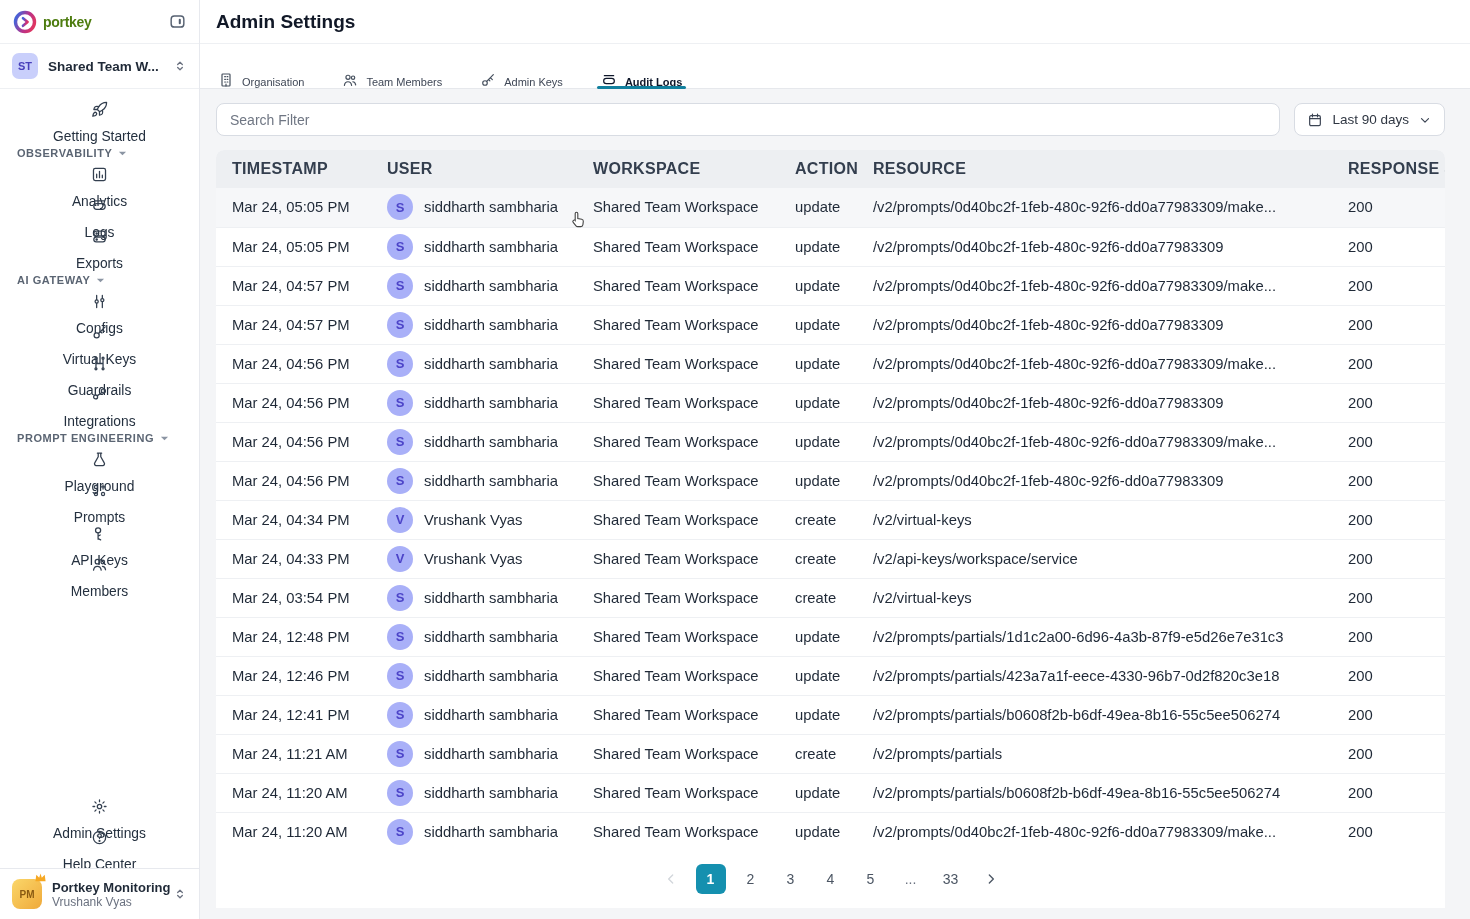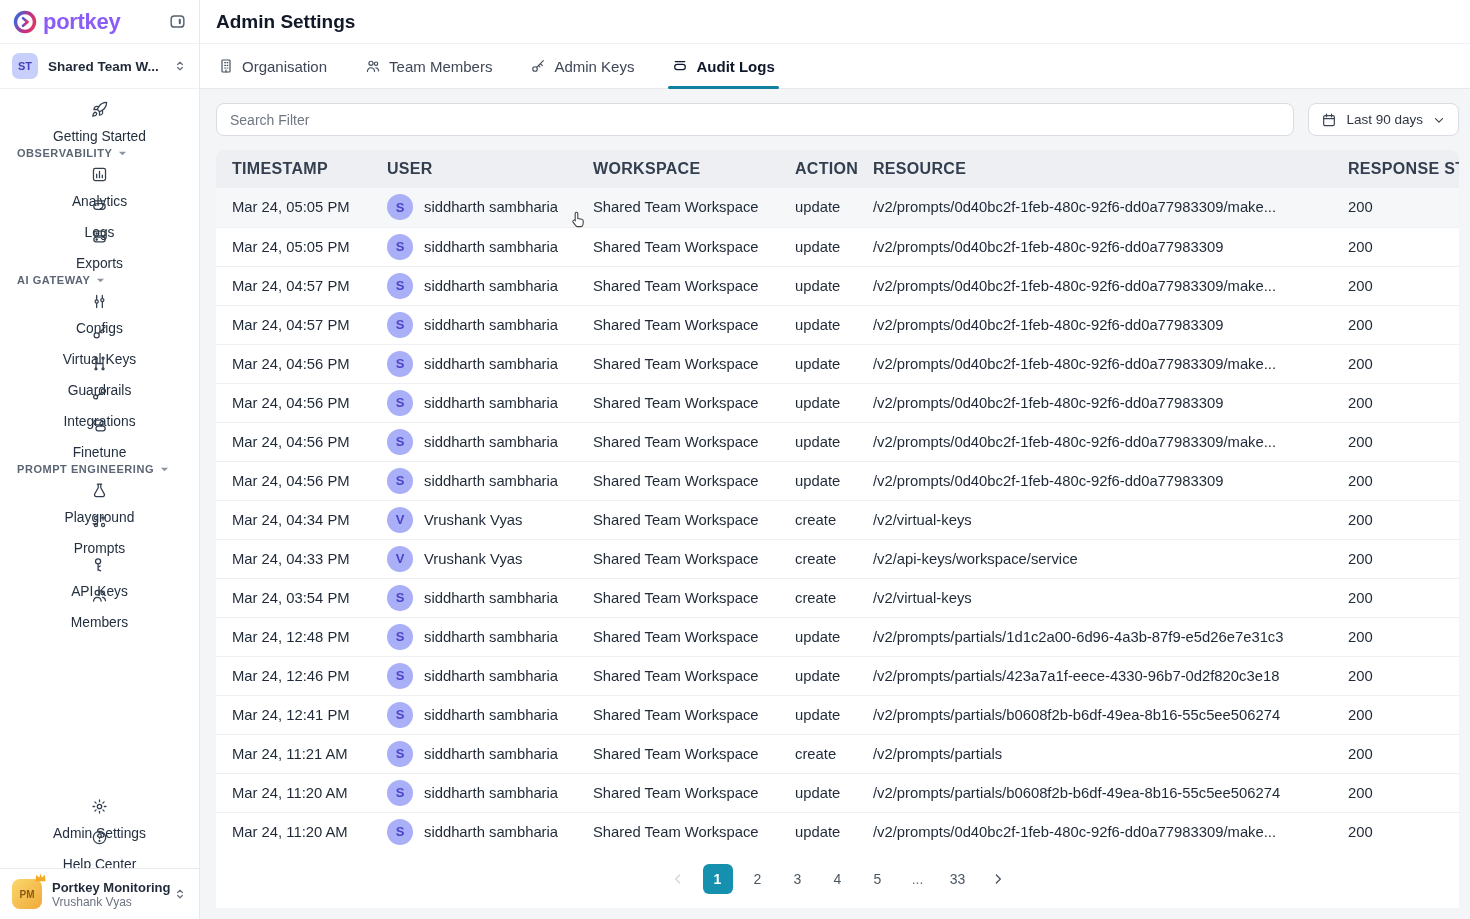--- a/index.html
+++ b/index.html
@@ -4,21 +4,21 @@
 <style>
   * { margin:0; padding:0; box-sizing:border-box; }
   html,body { width:1470px; height:919px; overflow:hidden; }
   body { font-family:"Liberation Sans", sans-serif; background:#fff; color:#1f2937; position:relative; }
   .app { display:flex; width:1470px; height:919px; }
 
   
   .sidebar { width:200px; min-width:200px; background:#fff; border-right:1px solid #e7e9ee; display:flex; flex-direction:column; }
   .logo-row { height:44px; padding:0 12px 0 13px; display:flex; align-items:center; justify-content:space-between; border-bottom:1px solid #eef0f3; }
   .logo { display:flex; align-items:center; gap:6px; cursor:pointer; }
-  .wordmark { font-size:22px; font-weight:800; color:#8b5cf6; letter-spacing:-0.3px; }
+  .wordmark { font-size:14px; font-weight:800; color:#4d7c0f; letter-spacing:-0.3px; }
   .icon-btn { background:none; border:none; color:#556070; display:flex; align-items:center; cursor:pointer; }
   .ws-row { height:45px; padding:0 12px; display:flex; align-items:center; gap:10px; border-bottom:1px solid #eef0f3; cursor:pointer; }
   .ws-avatar { width:26px; height:26px; border-radius:7px; background:#c9cffb; color:#4840bb; font-size:11px; font-weight:700; display:flex; align-items:center; justify-content:center; }
   .ws-name { font-size:13.5px; font-weight:600; color:#1f2937; flex:1; white-space:nowrap; overflow:hidden; }
   .nav { flex:1; display:flex; flex-direction:column; padding:12px 8px 8px; overflow:hidden; }
   .nav-item { display:flex; align-items:center; gap:11px; height:31px; padding:0 9px; border-radius:6px; font-size:13.8px; font-weight:500; color:#24303f; cursor:pointer; white-space:nowrap;flex-direction:column; }
   .nav-item svg { color:#333f4f; flex:none; }
   .section-label { display:flex; align-items:center; gap:6px; padding:15px 9px 7px; font-size:11px; font-weight:700; letter-spacing:.05em; color:#5b6573; cursor:pointer; }
   .section-label svg { color:#8b95a3; }
   .nav-gap { height:12px; }
@@ -28,27 +28,27 @@
   .crown { position:absolute; top:-7px; right:-5px; }
   .org-text { flex:1; min-width:0; }
   .org-name { font-size:13px; font-weight:600; color:#1f2937; white-space:nowrap; }
   .org-user { font-size:12px; color:#6b7280; white-space:nowrap; }
 
   
   .main { flex:1; display:flex; flex-direction:column; min-width:0; }
   .page-header { height:44px; display:flex; align-items:center; padding:0 16px; border-bottom:1px solid #eef0f3; background:#fff; }
   .page-title { font-size:19px; font-weight:600; color:#111827; }
   .tabbar { height:45px; display:flex; align-items:center; gap:38px; padding:0 18px; border-bottom:1px solid #e6e8ec; background:#fff; }
-  .tab { position:relative; height:100%; display:flex; align-items:center; gap:8px; font-size:15px; color:#3f4756; cursor:pointer; }
+  .tab { position:relative; height:100%; display:flex; align-items:flex-end; gap:8px; font-size:11px; color:#3f4756; cursor:pointer; }
   .tab svg { color:#46505e; }
   .tab.active { color:#0f172a; font-weight:700; }
   .tab.active svg { color:#0f172a; }
   .tab.active::after { content:""; position:absolute; left:-4px; right:-4px; bottom:-1px; height:3px; border-radius:3px; background:#11809e; }
 
-  .content { flex:1; background:#f4f5f7; padding:14px 11px 11px 16px; display:flex; flex-direction:column; min-height:0; }
+  .content { flex:1; background:#f4f5f7; padding:14px 25px 11px 16px; display:flex; flex-direction:column; min-height:0; }
   .filter-row { display:flex; gap:14px; margin-bottom:14px; }
   .search-input { flex:1; height:33px; border:1px solid #d8dce3; border-radius:8px; background:#fff; padding:0 13px; font-size:14px; color:#111827; font-family:"Liberation Sans", sans-serif; outline:none; }
   .search-input::placeholder { color:#6f7683; }
   .date-btn { height:33px; border:1px solid #d8dce3; border-radius:8px; background:#fff; display:flex; align-items:center; gap:9px; padding:0 12px; font-size:13.5px; color:#2f3642; cursor:pointer; font-family:"Liberation Sans", sans-serif; }
   .date-btn svg { color:#3c4554; }
 
   .card { flex:1; background:#fff; border-radius:8px 8px 0 0; display:flex; flex-direction:column; overflow:hidden; min-height:0; }
   .table-wrap { flex:1; overflow:hidden; }
   table { border-collapse:collapse; table-layout:fixed; width:1286px; }
   thead th { background:#edeff2; height:38px; text-align:left; padding:0 16px; font-size:16px; font-weight:700; color:#333e4e; letter-spacing:.02em; white-space:nowrap; overflow:hidden; }
@@ -177,27 +177,20 @@
           </svg>
         <span>Guardrails</span>
       </div>
       <div class="nav-item">
         <svg width="17" height="17" viewBox="0 0 24 24" fill="none" stroke="currentColor" stroke-width="1.8" stroke-linecap="round">
             <circle cx="6.5" cy="15.5" r="2.8"></circle>
             <circle cx="17.5" cy="7" r="2.8"></circle>
             <path d="M9 13.6l6-4.2"></path>
           </svg>
         <span>Integrations</span>
-      </div>
-      <div class="nav-item">
-        <svg width="17" height="17" viewBox="0 0 24 24" fill="none" stroke="currentColor" stroke-width="1.8" stroke-linecap="round">
-            <rect x="4" y="4.5" width="13" height="6.5" rx="3.2"></rect>
-            <rect x="7" y="13" width="13" height="6.5" rx="3.2"></rect>
-          </svg>
-        <span>Finetune</span>
       </div>
 
       <div class="section-label">
         <span>PROMPT ENGINEERING</span>
         <svg width="9" height="9" viewBox="0 0 10 10">
             <path d="M1 3l4 4 4-4z" fill="currentColor"></path>
           </svg>
       </div>
       <div class="nav-item">
         <svg width="17" height="17" viewBox="0 0 24 24" fill="none" stroke="currentColor" stroke-width="1.8" stroke-linecap="round" stroke-linejoin="round">

